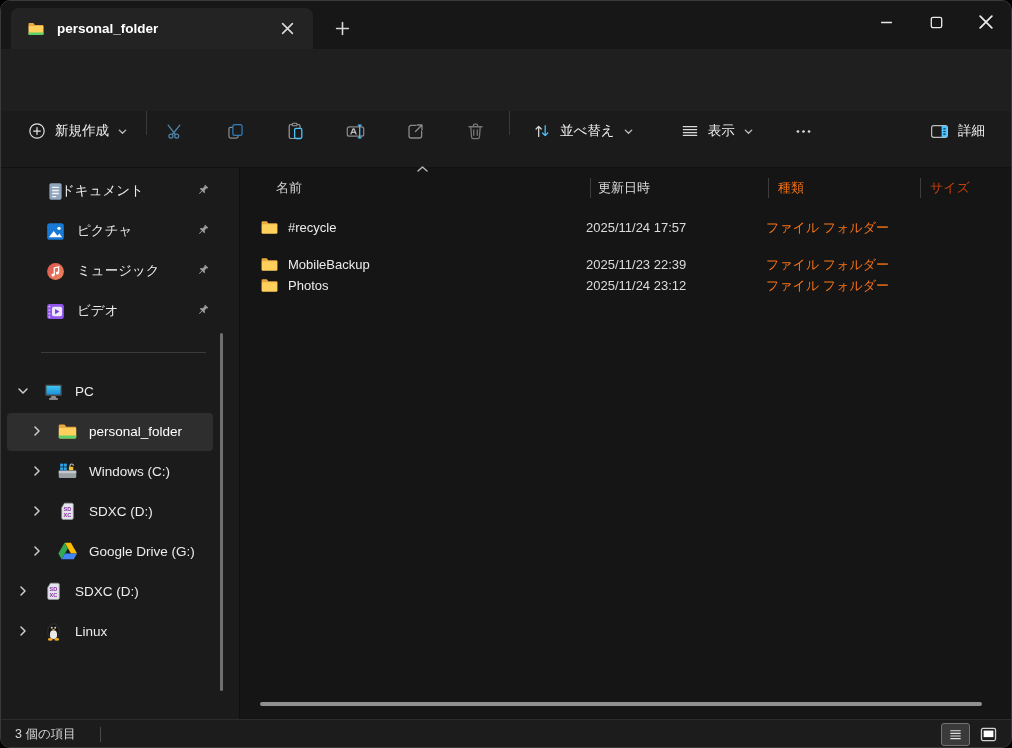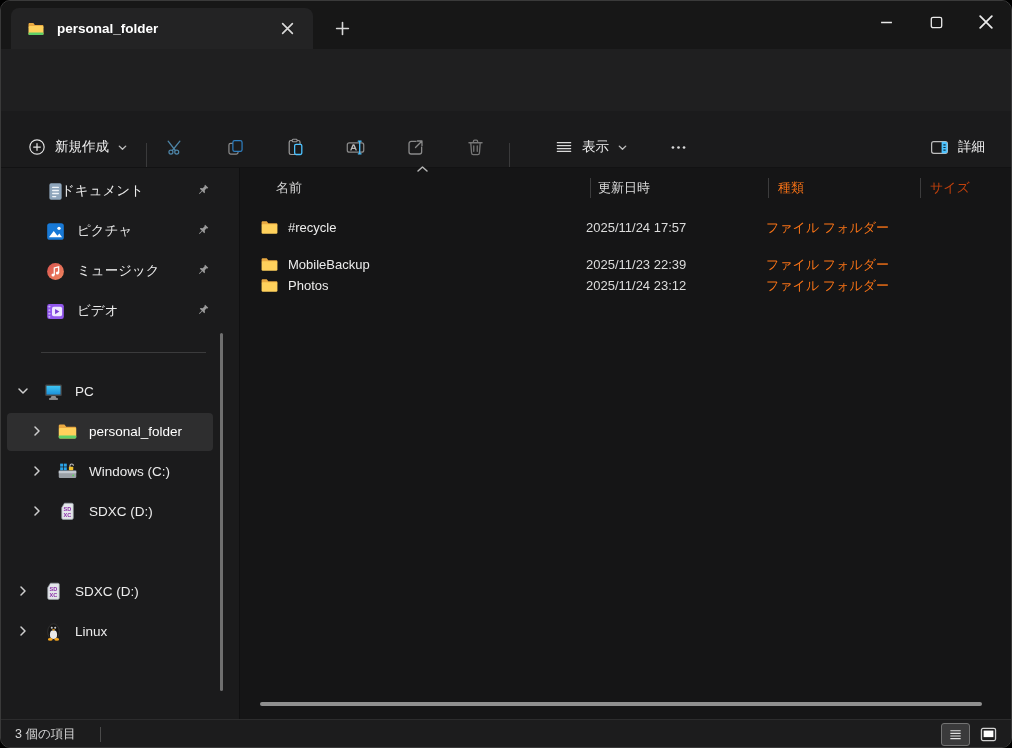--- a/index.html
+++ b/index.html
@@ -26,21 +26,21 @@
   .addrbar{position:absolute;left:252px;top:63px;width:528px;height:37px;background:#2d2d2e;border-radius:5px;
            display:flex;align-items:center;padding:0 10px 0 14px;gap:4px;}
   .crumb{font-size:14px;color:#f0f0f0;padding:0 10px;white-space:nowrap;}
   .crumb-dots{font-size:15px;color:#dadada;letter-spacing:2px;padding:0 8px;}
   .searchbox{position:absolute;left:790px;top:63px;width:207px;height:37px;background:#2d2d2e;border-radius:5px;
              display:flex;align-items:center;padding:0 12px 0 24px;}
   .searchtext{flex:1;font-size:13.5px;color:#c9c9c9;white-space:nowrap;overflow:hidden;width:140px;}
 
   
   .toolbar{position:absolute;left:0;top:110px;width:100%;height:57px;background:#1b1b1c;
-           border-bottom:1px solid #121213;display:flex;align-items:flex-end;}
+           border-bottom:1px solid #121213;display:flex;align-items:flex-start;}
   .tbtn{display:flex;align-items:center;gap:8px;height:40px;padding:0 10px;border-radius:4px;font-size:13.5px;color:#f0f0f0;}
   .tico{width:40px;height:40px;display:flex;align-items:center;justify-content:center;border-radius:4px;}
   .tsep{width:1px;height:24px;background:#3a3a3b;margin:0 8px;}
 
   
   .content{position:absolute;left:0;top:167px;width:100%;height:551px;display:flex;}
   .sidebar{position:relative;width:238px;height:100%;background:#1b1b1c;}
   .mainpane{position:relative;flex:1;height:100%;background:#151516;border-left:1px solid #101011;}
 
   .srow{position:absolute;left:0;width:238px;height:40px;display:flex;align-items:center;font-size:13.5px;color:#ececec;}
@@ -232,20 +232,32 @@
         </svg>
     </div>
     <div class="tico" style="margin-left:20px">
       <svg width="21" height="21" viewBox="0 0 24 24">
           <path class="stk" d="M4.5 6.6h15M9.6 6.2V5a1.4 1.4 0 011.4-1.4h2a1.4 1.4 0 011.4 1.4v1.2M6.6 6.6l.9 11.7a2 2 0 002 1.9h5a2 2 0 002-1.9l.9-11.7M10 10.2v6.2M14 10.2v6.2" stroke="#767676" stroke-width="1.4"></path>
         </svg>
     </div>
 
     <div class="tsep" style="margin-left:14px"></div>
 
+    <div class="tbtn" style="margin-left:4px">
+      <span>
+        <svg width="20" height="20" viewBox="0 0 24 24">
+            <path class="stk" d="M8 18.5v-12M4.9 9.6L8 6.5l3.1 3.1" stroke="#dadada" stroke-width="1.5"></path>
+            <path class="stk" d="M15.8 5.5v12M12.7 14.4l3.1 3.1 3.1-3.1" stroke="#4cc2ff" stroke-width="1.5"></path>
+          </svg>
+      </span>
+      <span>並べ替え</span>
+      <svg width="11" height="11" viewBox="0 0 12 12">
+          <path class="stk" d="M2.5 4.5L6 8l3.5-3.5" stroke="#bdbdbd" stroke-width="1.2"></path>
+        </svg>
+    </div>
 
     <div class="tbtn" style="margin-left:26px">
       <span>
         <svg width="20" height="20" viewBox="0 0 24 24">
             <path class="stk" d="M4 6.8h16M4 10.3h16M4 13.8h16M4 17.3h16" stroke="#dadada" stroke-width="1.5"></path>
           </svg>
       </span>
       <span>表示</span>
       <svg width="11" height="11" viewBox="0 0 12 12">
           <path class="stk" d="M2.5 4.5L6 8l3.5-3.5" stroke="#bdbdbd" stroke-width="1.2"></path>
@@ -435,20 +447,35 @@
         <span class="sic" style="left:56px">
           <svg width="21" height="21" viewBox="0 0 24 24">
               <path d="M8.5 2.5H17A1.6 1.6 0 0118.6 4.1v15.3A1.6 1.6 0 0117 21H7a1.6 1.6 0 01-1.6-1.6V7.6z" fill="#e3e6ea" stroke="#9aa0a6" stroke-width=".8"></path>
               <text x="12" y="11.2" font-size="6.4" font-weight="bold" fill="#8b2fa8" text-anchor="middle" font-family="Liberation Sans,sans-serif">SD</text>
               <text x="12" y="18.4" font-size="6.4" font-weight="bold" fill="#8b2fa8" text-anchor="middle" font-family="Liberation Sans,sans-serif">XC</text>
             </svg>
         </span>
         <span class="slabel" style="left:88px">SDXC (D:)</span>
       </div>
 
+      <div class="srow" style="top:363px">
+        <span class="chev" style="left:29px">
+          <svg width="14" height="14" viewBox="0 0 14 14">
+              <path class="stk" d="M5 3l4 4-4 4" stroke="#cfcfcf" stroke-width="1.3"></path>
+            </svg>
+        </span>
+        <span class="sic" style="left:56px">
+          <svg width="21" height="21" viewBox="0 0 24 22">
+              <polygon points="8.6,1 12.4,7.6 5.3,19.9 1.5,13.3" fill="#34a853"></polygon>
+              <polygon points="8.9,1 15.9,1 22.9,13.3 15.9,13.3" fill="#fbbc04"></polygon>
+              <polygon points="5.3,19.9 19.1,19.9 22.9,13.3 9.1,13.3" fill="#4285f4"></polygon>
+            </svg>
+        </span>
+        <span class="slabel" style="left:88px">Google Drive (G:)</span>
+      </div>
 
       <div class="srow" style="top:403px">
         <span class="chev" style="left:15px">
           <svg width="14" height="14" viewBox="0 0 14 14">
               <path class="stk" d="M5 3l4 4-4 4" stroke="#cfcfcf" stroke-width="1.3"></path>
             </svg>
         </span>
         <span class="sic" style="left:42px">
           <svg width="21" height="21" viewBox="0 0 24 24">
               <path d="M8.5 2.5H17A1.6 1.6 0 0118.6 4.1v15.3A1.6 1.6 0 0117 21H7a1.6 1.6 0 01-1.6-1.6V7.6z" fill="#e3e6ea" stroke="#9aa0a6" stroke-width=".8"></path>

